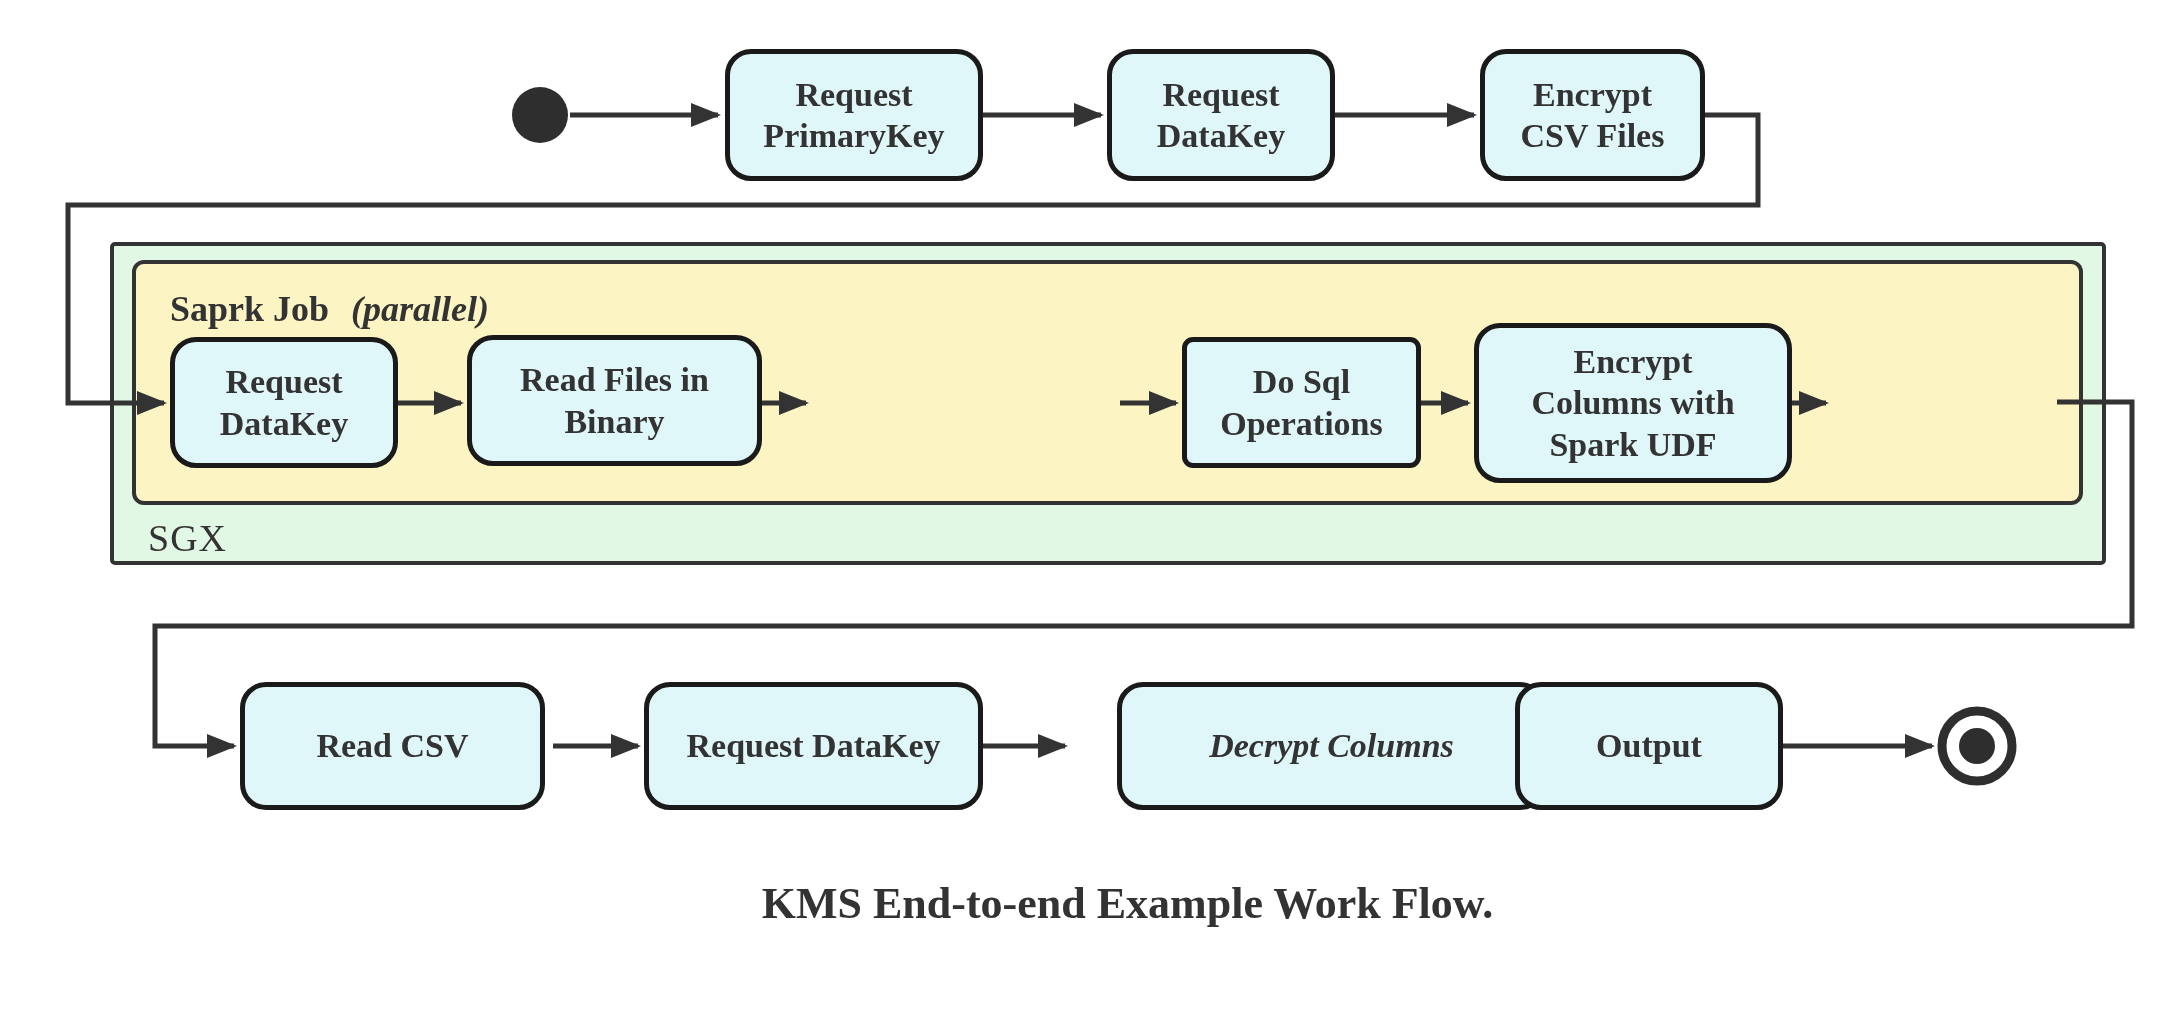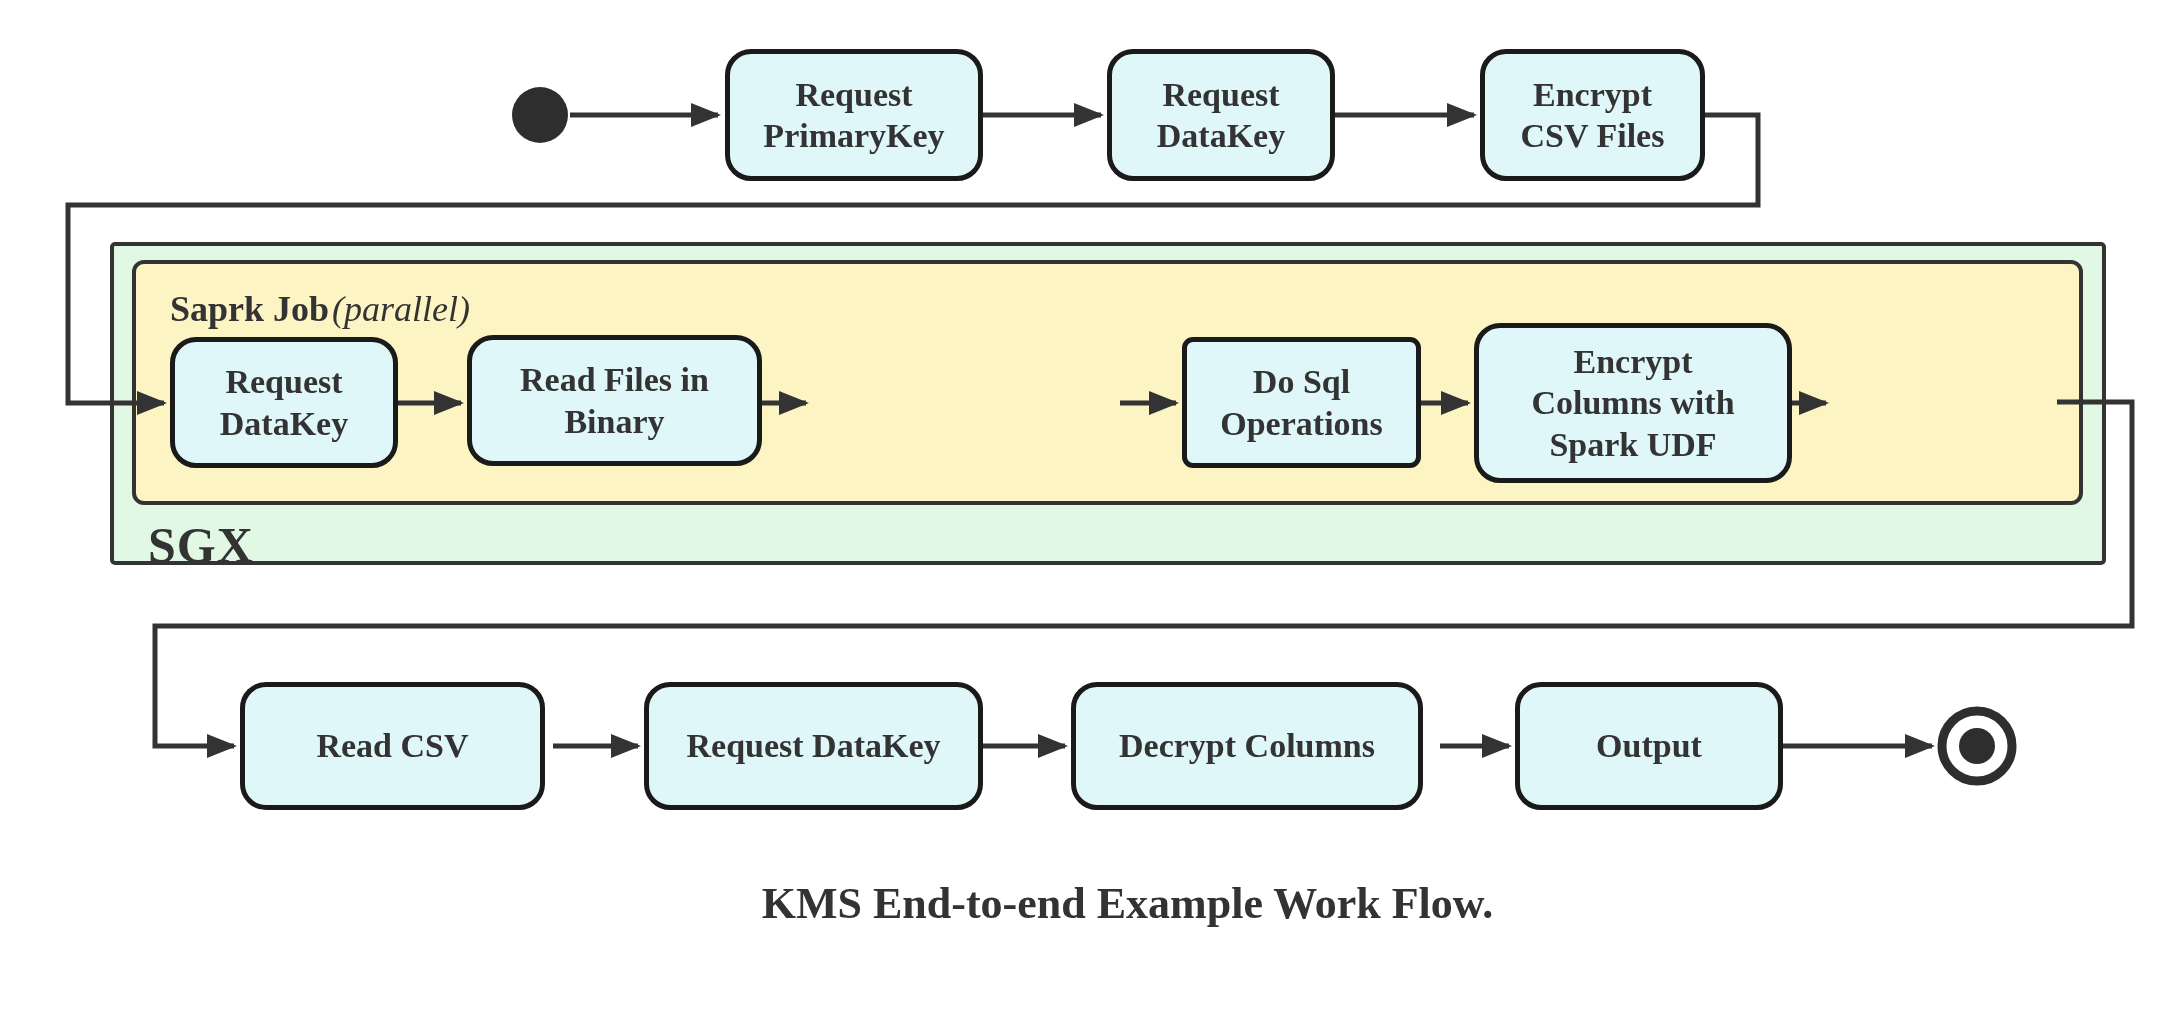--- a/index.html
+++ b/index.html
@@ -18,28 +18,28 @@
     border-radius:5px; box-sizing:border-box;
   }
   .container-yellow {
     position:absolute; left:132px; top:260px; width:1951px; height:245px;
     background:var(--yellow-fill,#fcf5c3);
     border:4px solid var(--line,#333333);
     border-radius:12px; box-sizing:border-box;
   }
   .sgx-label {
     position:absolute; left:148px; top:516px;
-    font-size:50px; font-weight:bold; letter-spacing:1px;
+    font-size:38px; font-weight:normal; letter-spacing:1px;
   }
   .spark-label {
     position:absolute; left:170px; top:288px;
     font-size:36px;
   }
   .spark-label .bold { font-weight:bold; }
-  .spark-label .ital { font-style:italic; font-weight:normal; margin-left:3px; }
+  .spark-label .ital { font-style:italic; font-weight:bold; margin-left:22px; }
   .edges { position:absolute; left:0; top:0; }
   .node {
     position:absolute;
     background:var(--node-fill,#e0f7fa);
     border:5px solid var(--node-border,#1a1a1a);
     border-radius:26px;
     box-sizing:border-box;
     display:flex; align-items:center; justify-content:center;
     text-align:center;
     font-weight:bold; font-size:34px; line-height:1.22;
@@ -123,21 +123,21 @@
 Columns with
 Spark UDF</span>
   </div>
 
   <div class="node" style="left:240px; top:682px; width:305px; height:128px;">
     <span>Read CSV</span>
   </div>
   <div class="node" style="left:644px; top:682px; width:339px; height:128px;">
     <span>Request DataKey</span>
   </div>
-  <div class="node" style="left:1071px; top:682px; width:352px; height:128px;">
+  <div class="node" style="left:1117px; top:682px; width:429px; height:128px;font-style:italic;">
     <span>Decrypt Columns</span>
   </div>
   <div class="node" style="left:1515px; top:682px; width:268px; height:128px;">
     <span>Output</span>
   </div>
 
   <div class="caption">KMS End-to-end Example Work Flow.</div>
 </div>
 
 </body></html>

